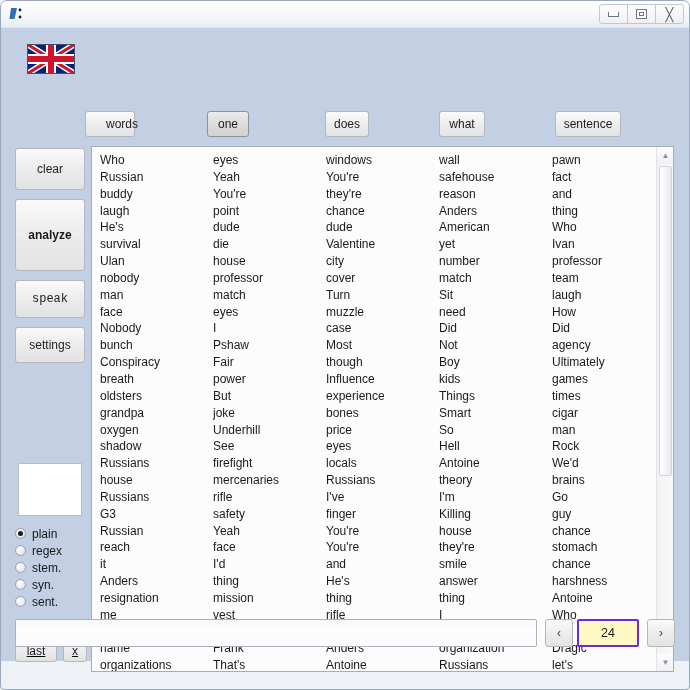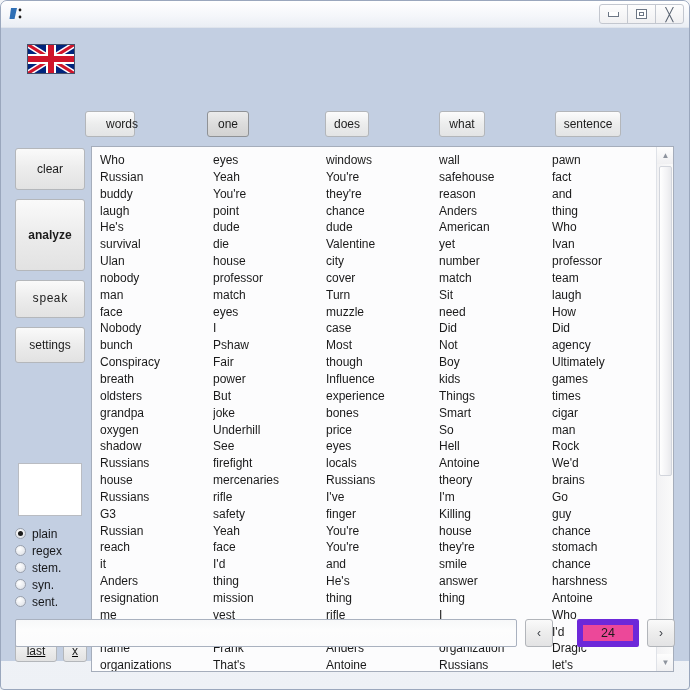--- a/index.html
+++ b/index.html
@@ -212,22 +212,22 @@
     border-radius: 2px;
   }
   #pg-prev, #pg-next {
     width: 28px; height: 28px; margin-left: 8px;
     background: linear-gradient(#fafafa,#ededed 50%,#e3e3e4);
     border: 1px solid #b2b5ba; border-radius: 3px;
     display: flex; align-items: center; justify-content: center;
     font-size: 12px; color: #3b3f46;
   }
   #pg-num {
-    width: 62px; height: 28px; margin-left: 24px;
-    background: #ec4899; border: 6px solid #6d28d9; border-radius: 2px;
+    width: 62px; height: 28px; margin-left: 4px;
+    background: #fef9c3; border: 2px solid #6d28d9; border-radius: 2px;
     display: flex; align-items: center; justify-content: center;
     font-size: 12.5px; color: #1c1c1c;
   }
 </style>
 </head>
 <body>
 
 <div id="window">
 
   <div id="titlebar">

